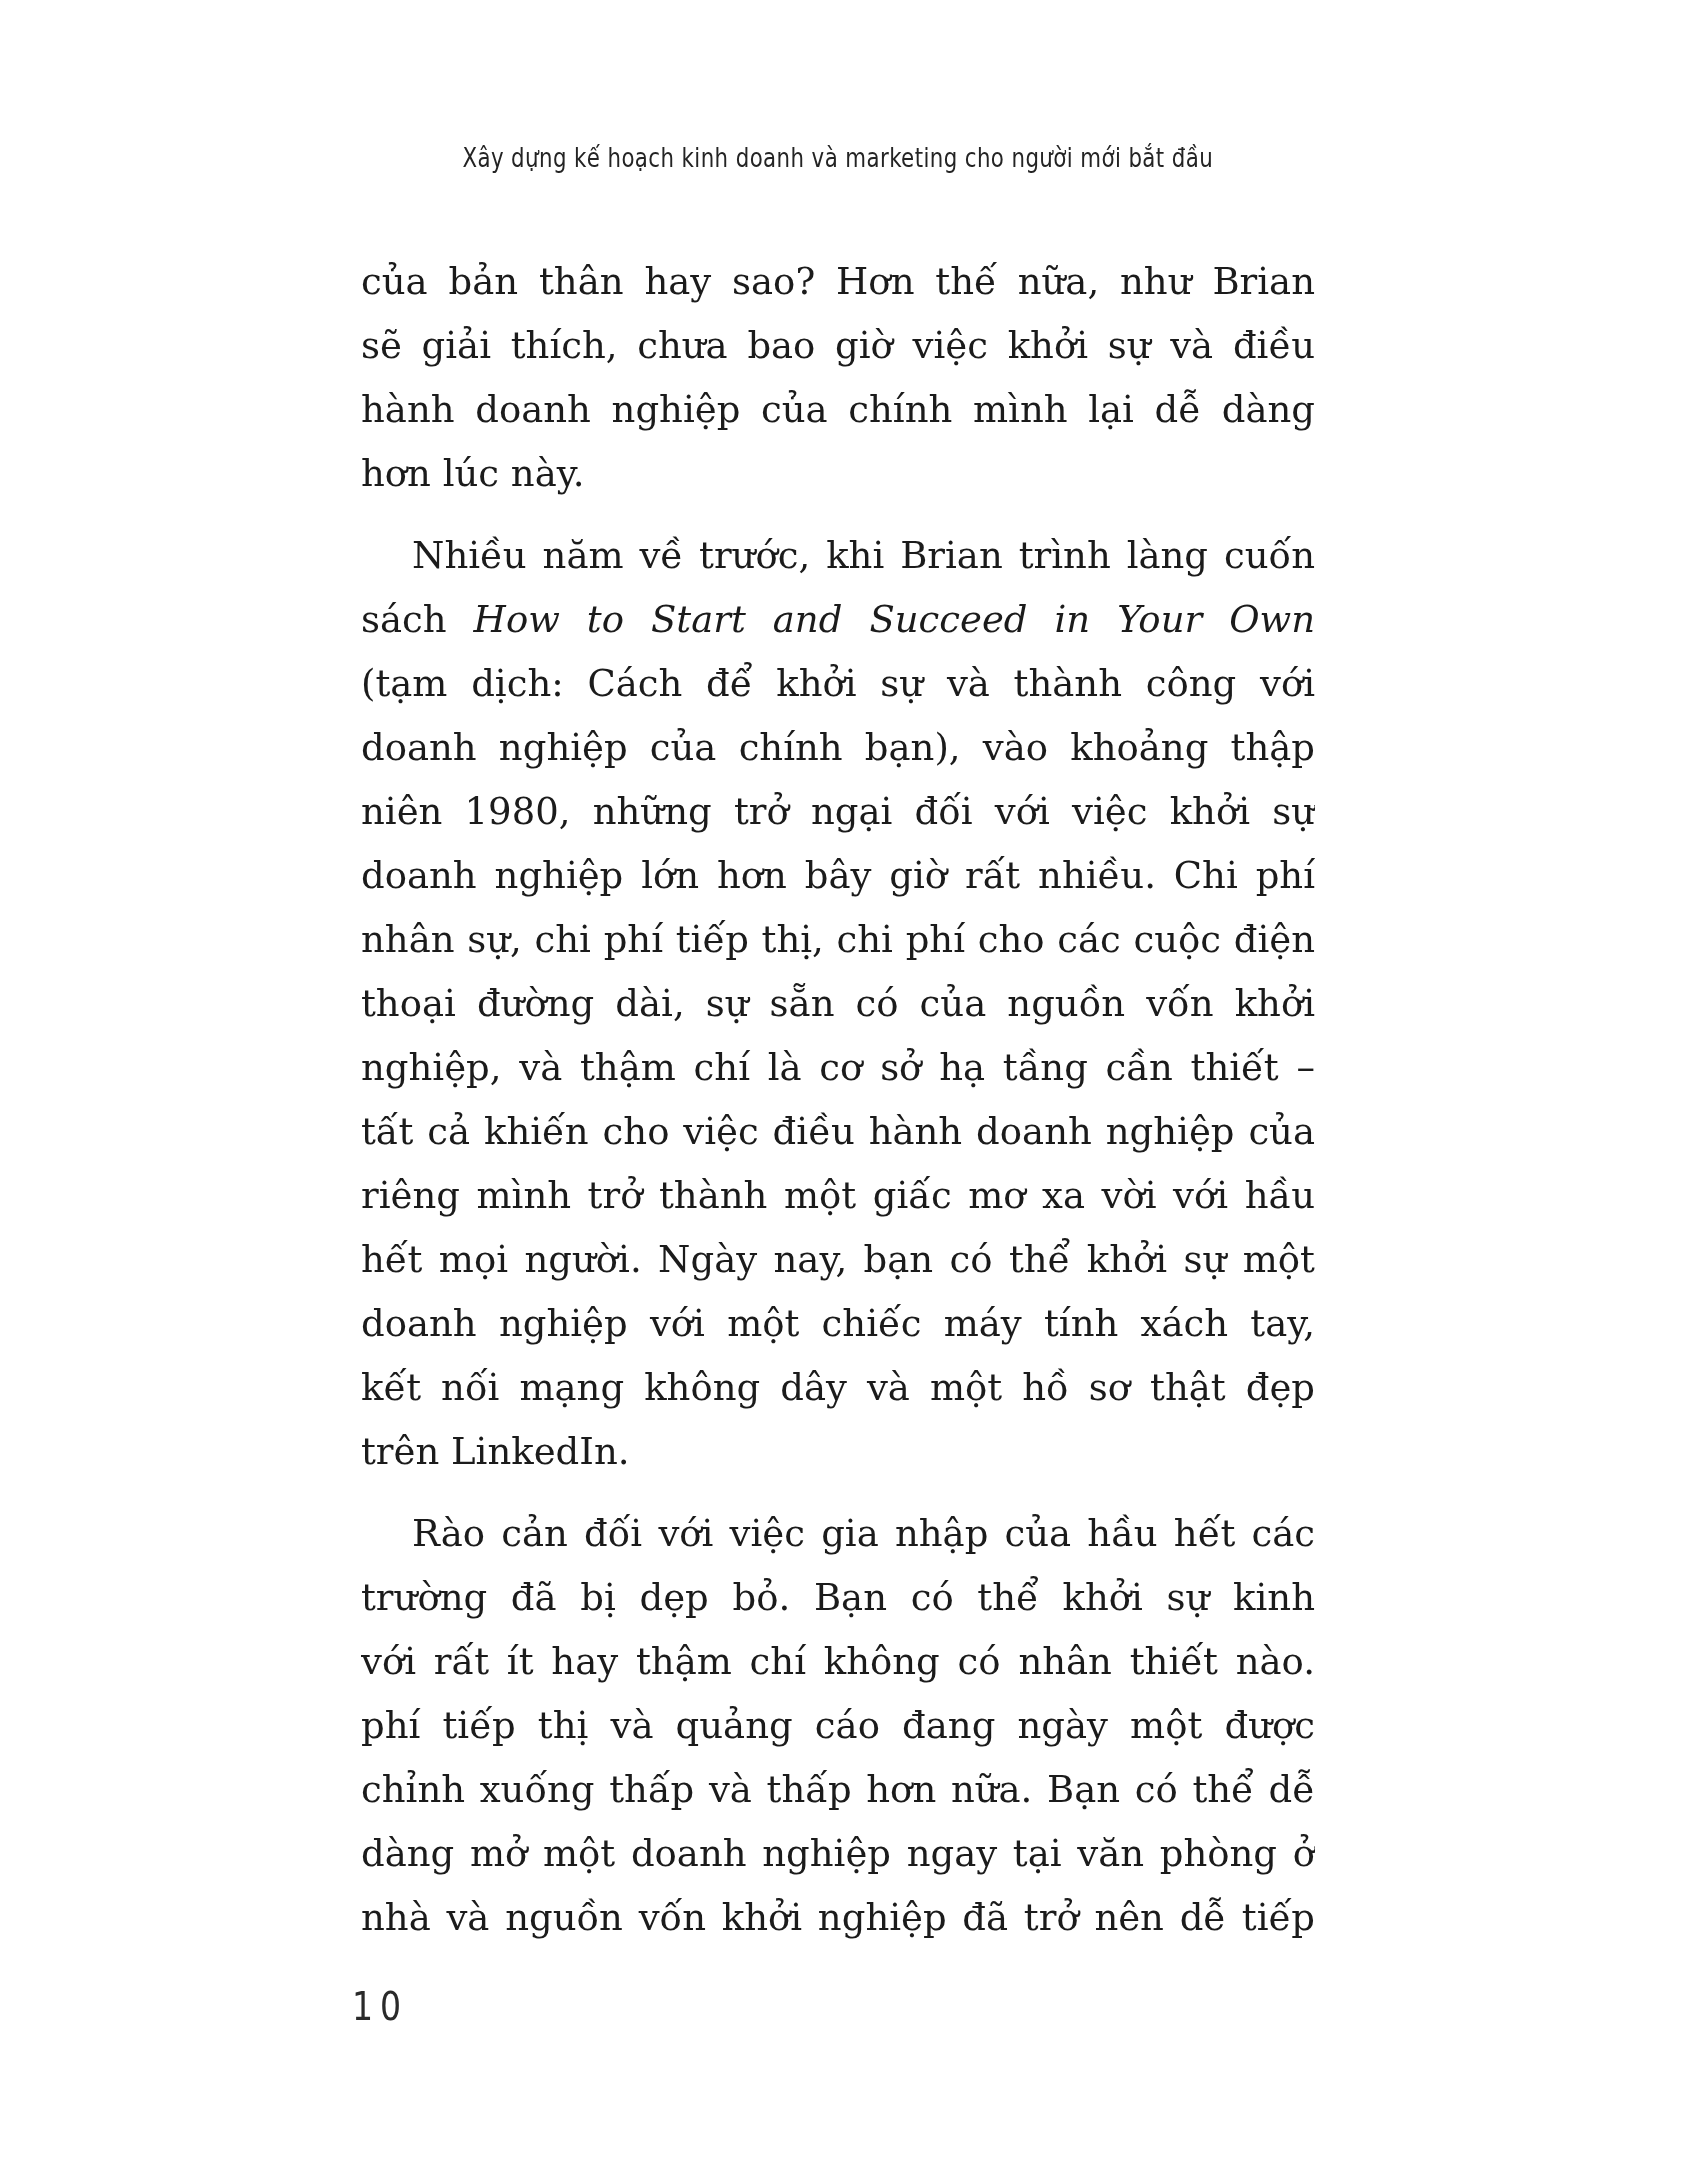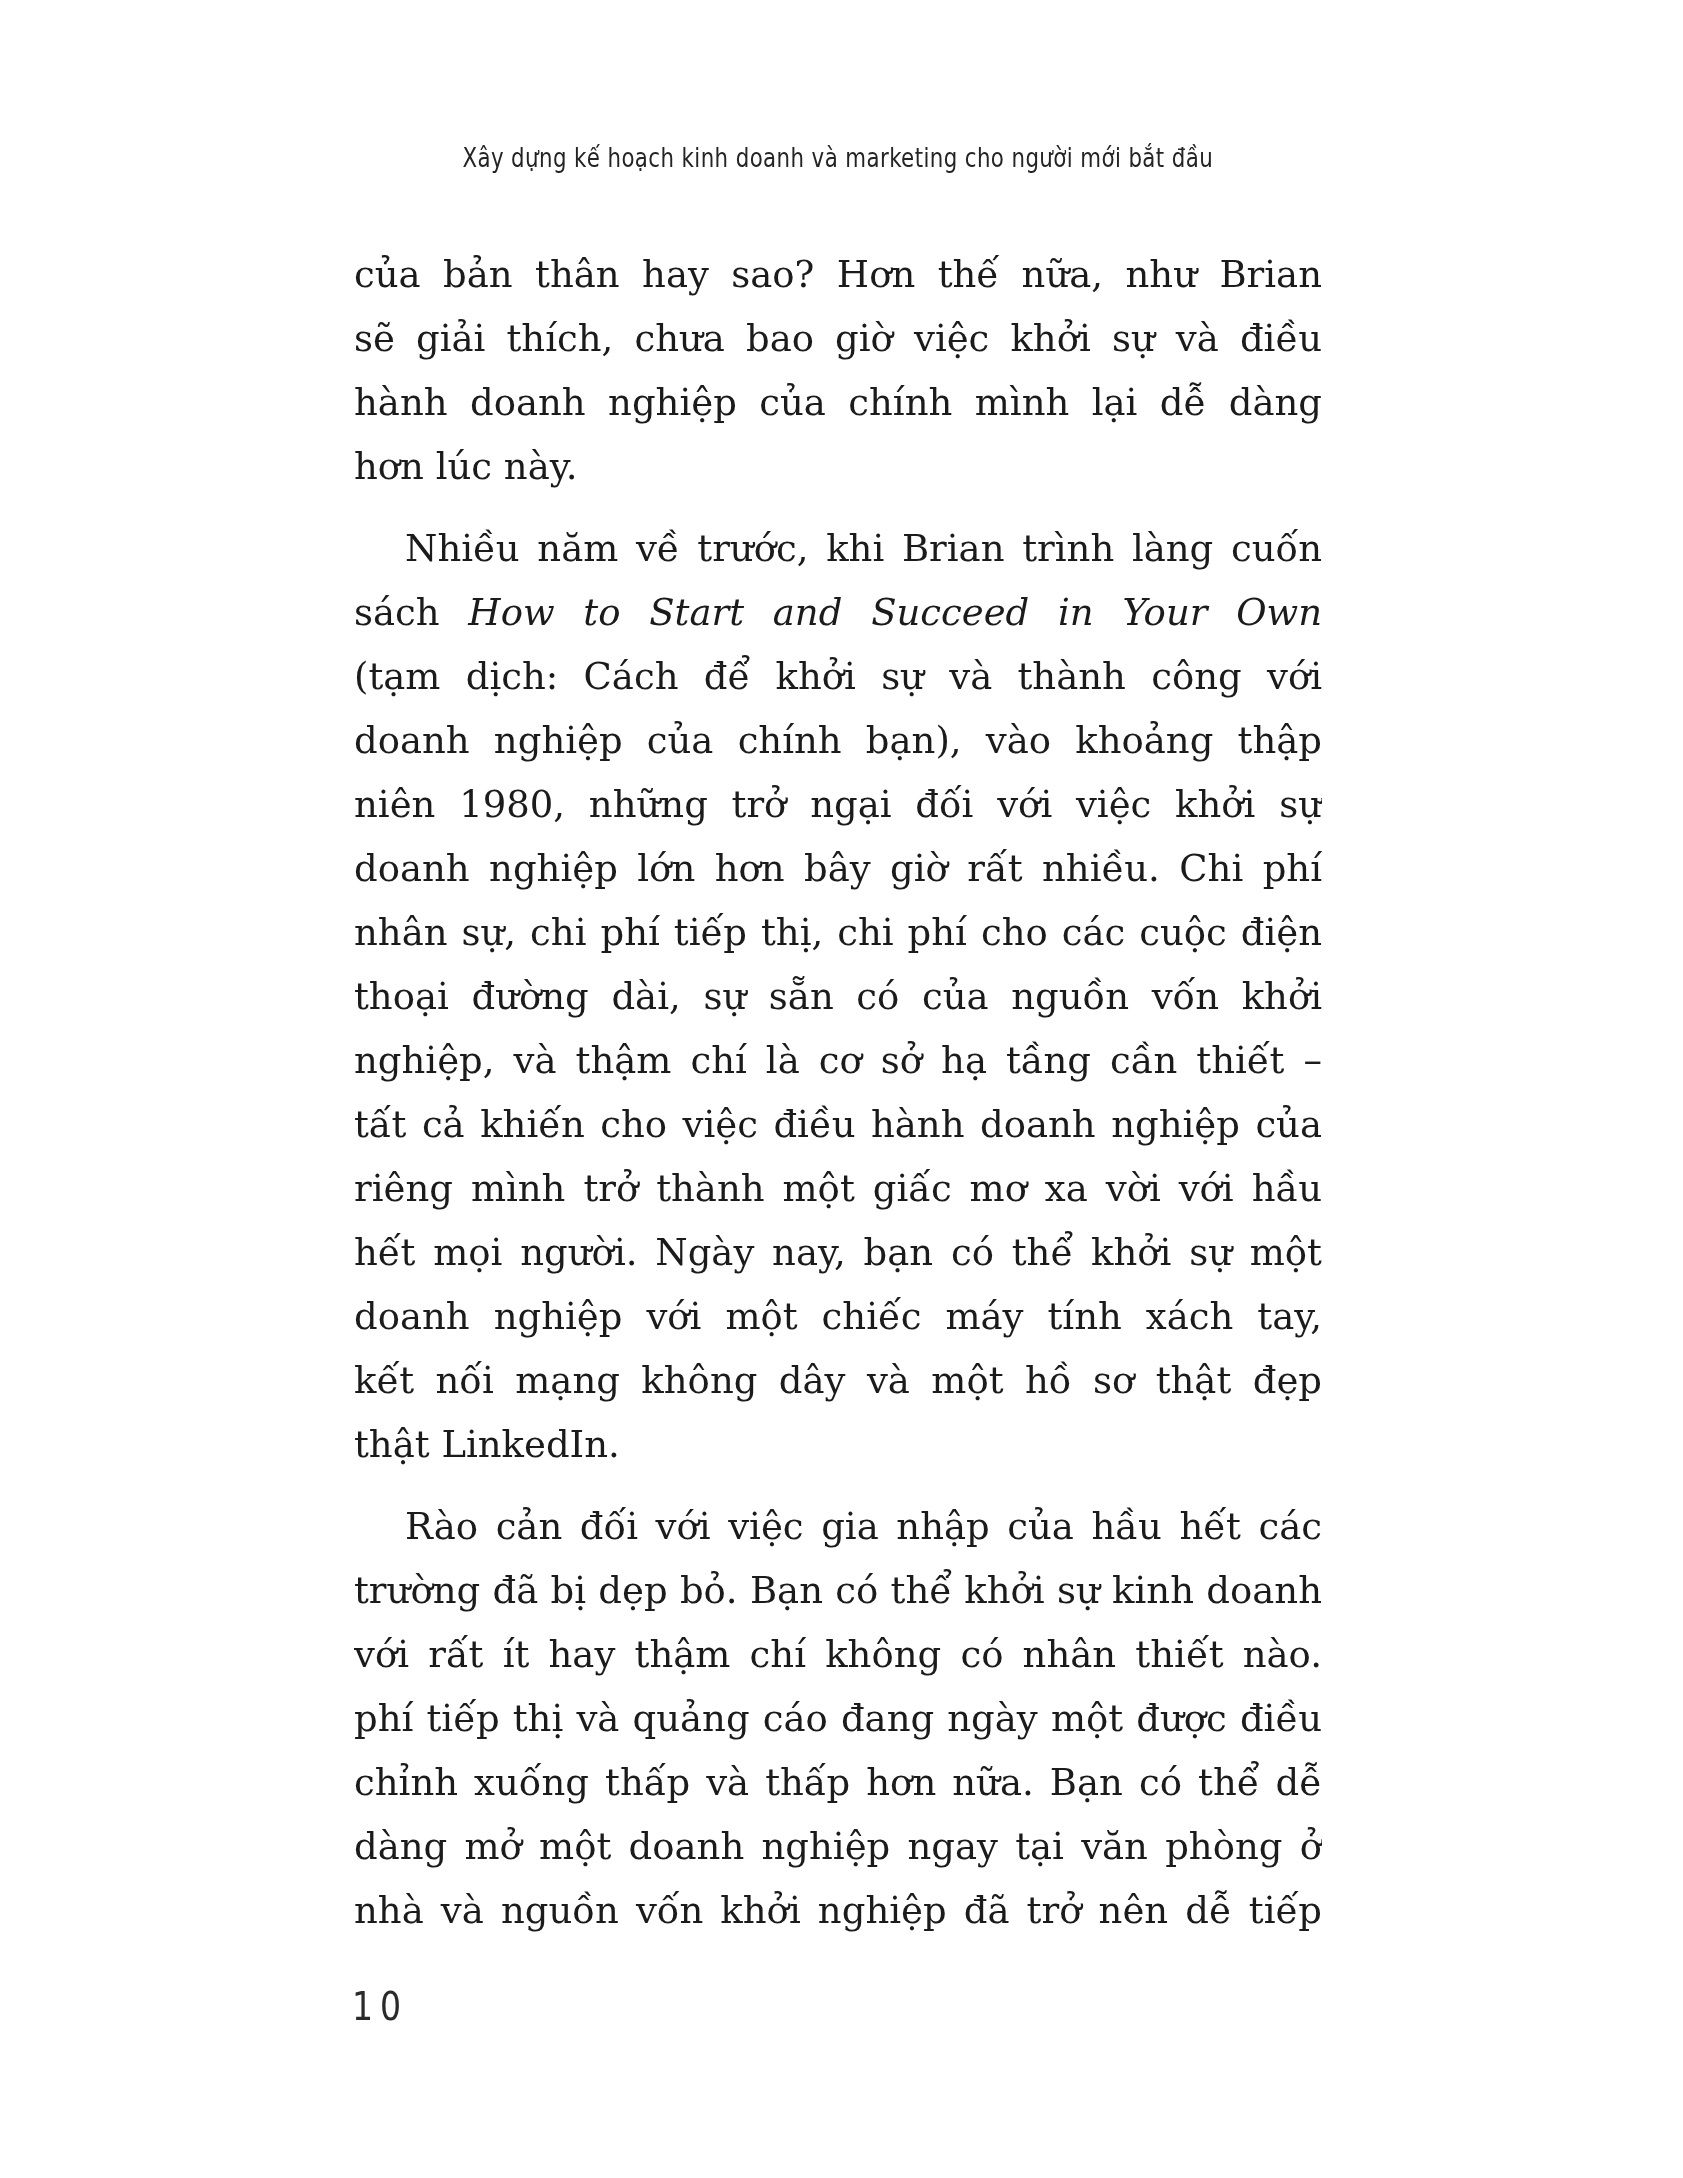--- a/index.html
+++ b/index.html
@@ -31,21 +31,21 @@
   .body-text {
     position: absolute;
     left: 354px;
     top: 243px;
     width: 968px;
     font-family: "DejaVu Serif", "Liberation Serif", serif;
     font-size: 37px;
     line-height: 64px;
     color: #1b1b1b;
   }
-  .para { margin: 0; }
+  .para { margin: 7px; }
   .para + .para { margin-top: 18px; }
   .line {
     height: 64px;
     overflow: hidden;
     text-align: justify;
   }
   
   .line.fill::after {
     content: "";
     display: inline-block;
@@ -95,21 +95,21 @@
       <div class="line fill">niên 1980, những trở ngại đối với việc khởi sự</div>
       <div class="line fill">doanh nghiệp lớn hơn bây giờ rất nhiều. Chi phí</div>
       <div class="line fill">nhân sự, chi phí tiếp thị, chi phí cho các cuộc điện</div>
       <div class="line fill">thoại đường dài, sự sẵn có của nguồn vốn khởi</div>
       <div class="line fill">nghiệp, và thậm chí là cơ sở hạ tầng cần thiết –</div>
       <div class="line fill">tất cả khiến cho việc điều hành doanh nghiệp của</div>
       <div class="line fill">riêng mình trở thành một giấc mơ xa vời với hầu</div>
       <div class="line fill">hết mọi người. Ngày nay, bạn có thể khởi sự một</div>
       <div class="line fill">doanh nghiệp với một chiếc máy tính xách tay,</div>
       <div class="line fill">kết nối mạng không dây và một hồ sơ thật đẹp</div>
-      <div class="line">thật LinkedIn.</div>
+      <div class="line">trên LinkedIn.</div>
     </div>
 
     <div class="para">
       <div class="line fill indent">Rào cản đối với việc gia nhập của hầu hết các thị</div>
       <div class="line fill">trường đã bị dẹp bỏ. Bạn có thể khởi sự kinh doanh</div>
       <div class="line fill">với rất ít hay thậm chí không có nhân thiết nào. Chi</div>
       <div class="line fill">phí tiếp thị và quảng cáo đang ngày một được điều</div>
       <div class="line fill">chỉnh xuống thấp và thấp hơn nữa. Bạn có thể dễ</div>
       <div class="line fill">dàng mở một doanh nghiệp ngay tại văn phòng ở</div>
       <div class="line fill">nhà và nguồn vốn khởi nghiệp đã trở nên dễ tiếp</div>

